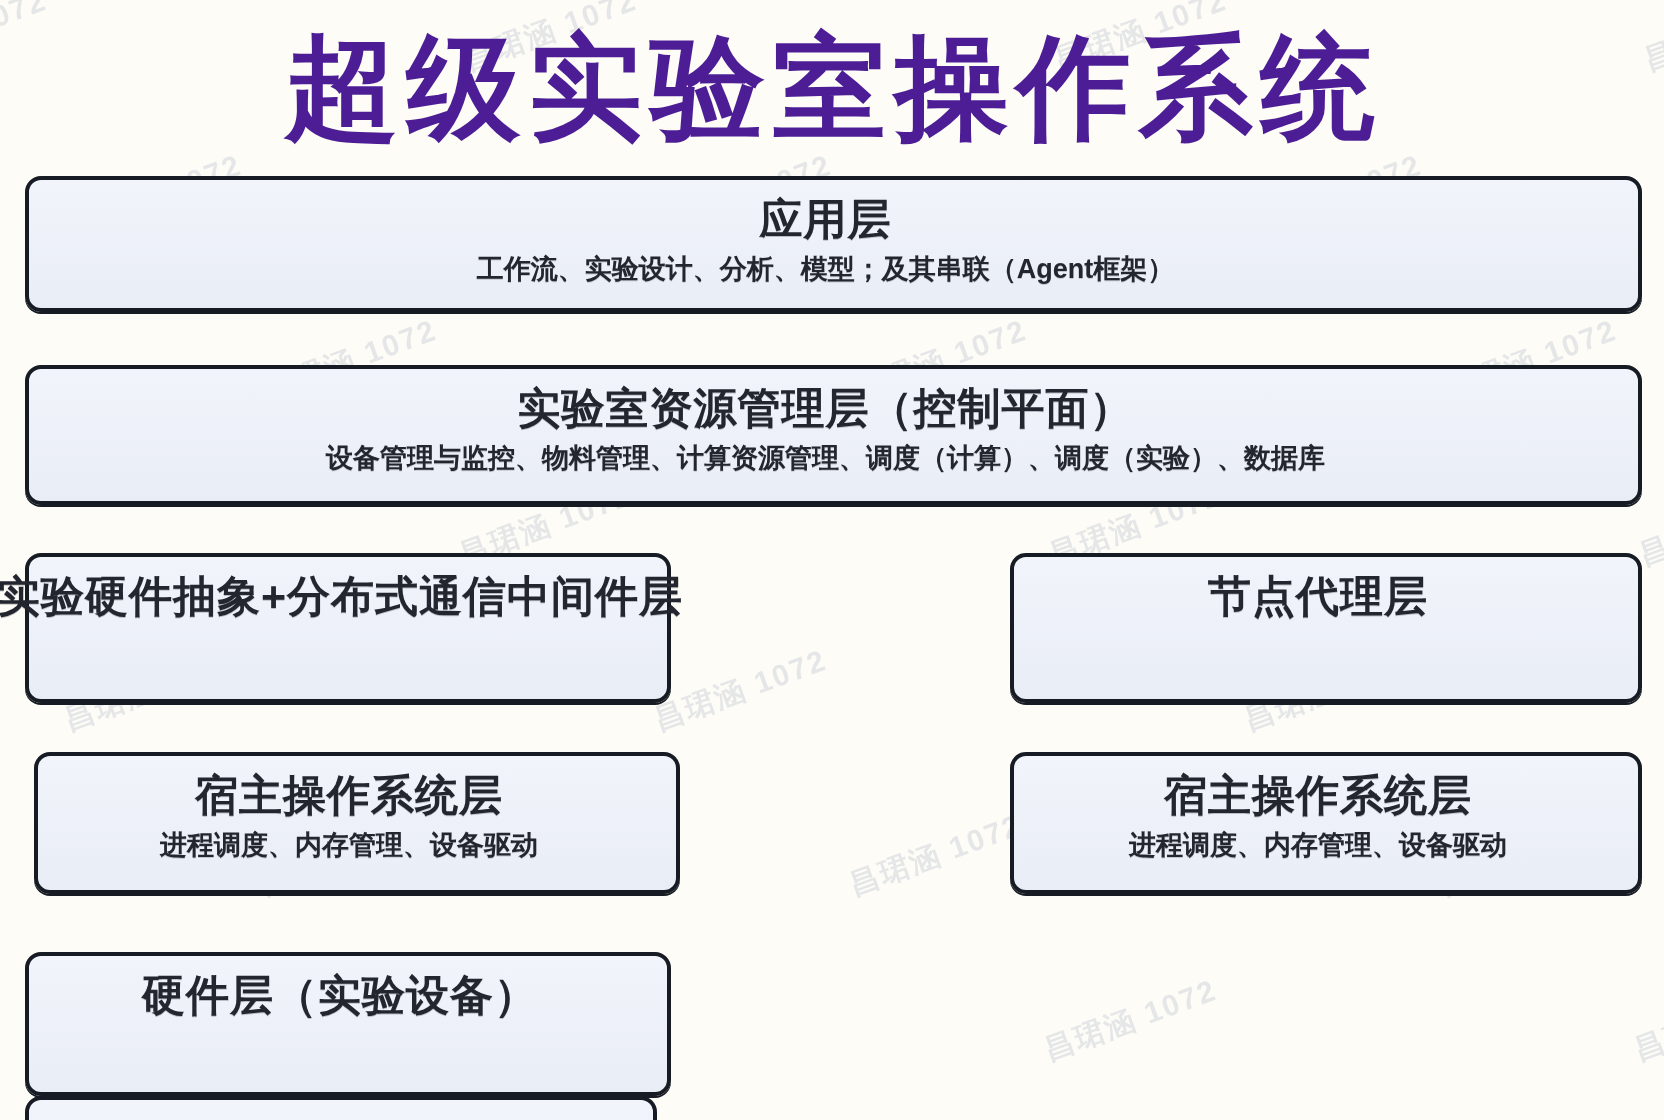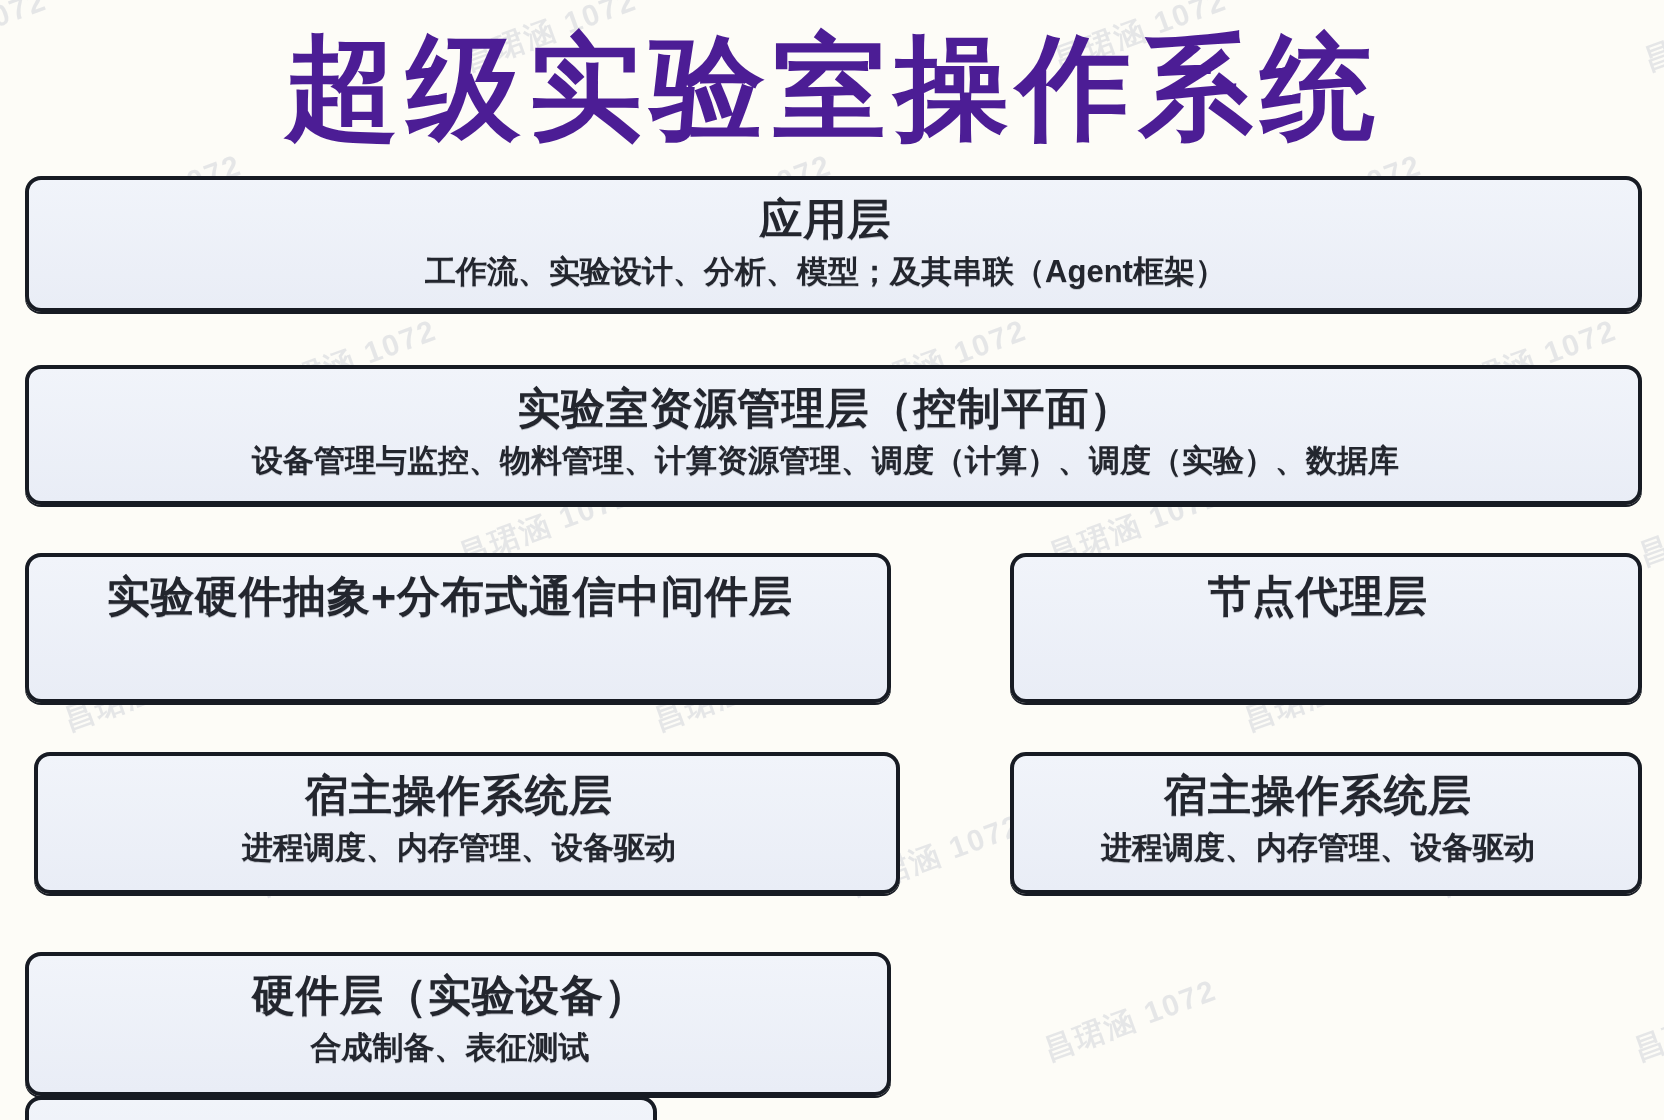--- a/index.html
+++ b/index.html
@@ -46,34 +46,34 @@
   .gap-d{margin-top:58px;flex-direction:column;}
   .box{
     background:linear-gradient(180deg,var(--box-fill-top),var(--box-fill-bottom));
     border:4px solid var(--border);
     border-radius:16px;
     box-shadow:0 2px 0 var(--border);
     display:flex;flex-direction:column;align-items:center;
     padding:14px 20px 0 4px;
   }
   .box.full{width:100%;}
-  .box.half-l{width:866px;align-items:center;}
+  .box.half-l{width:646px;align-items:center;}
   .box.half-r{width:632px;}
   .h-136{height:136px;}
   .h-140{height:140px;}
   .h-150{height:150px;}
   .h-142{height:142px;}
   .h-144{height:144px;}
   .layer-title{
     font-size:43px;font-weight:800;letter-spacing:1px;
     line-height:1.18;white-space:nowrap;
     text-shadow:0 1px 0 rgba(30,34,42,.25);
   }
   .layer-sub{
-    font-size:31px;font-weight:700;margin-top:8px;
+    font-size:27px;font-weight:700;margin-top:8px;
     line-height:1.2;white-space:nowrap;
     text-shadow:0 1px 0 rgba(30,34,42,.2);
   }
 </style>
 </head>
 <body>
 
 <div class="wm-layer">
     <span class="wm" style="left: -130px; top: 10px;">昌珺涵 1072</span>
     <span class="wm" style="left: 460px; top: 10px;">昌珺涵 1072</span>
@@ -135,20 +135,19 @@
     </div>
     <div class="box half-r h-142">
       <div class="layer-title">宿主操作系统层</div>
       <div class="layer-sub">进程调度、内存管理、设备驱动</div>
     </div>
   </div>
 
   <div class="row cols gap-d">
     <div class="box half-l h-144">
       <div class="layer-title">硬件层（实验设备）</div>
-      <div class="layer-sub">合成制备、表征测试</div>
     </div>
     <div class="box half-r h-144">
       <div class="layer-sub">云平台、超算</div>
     </div>
   </div>
 
 </div>
 
 </body></html>

